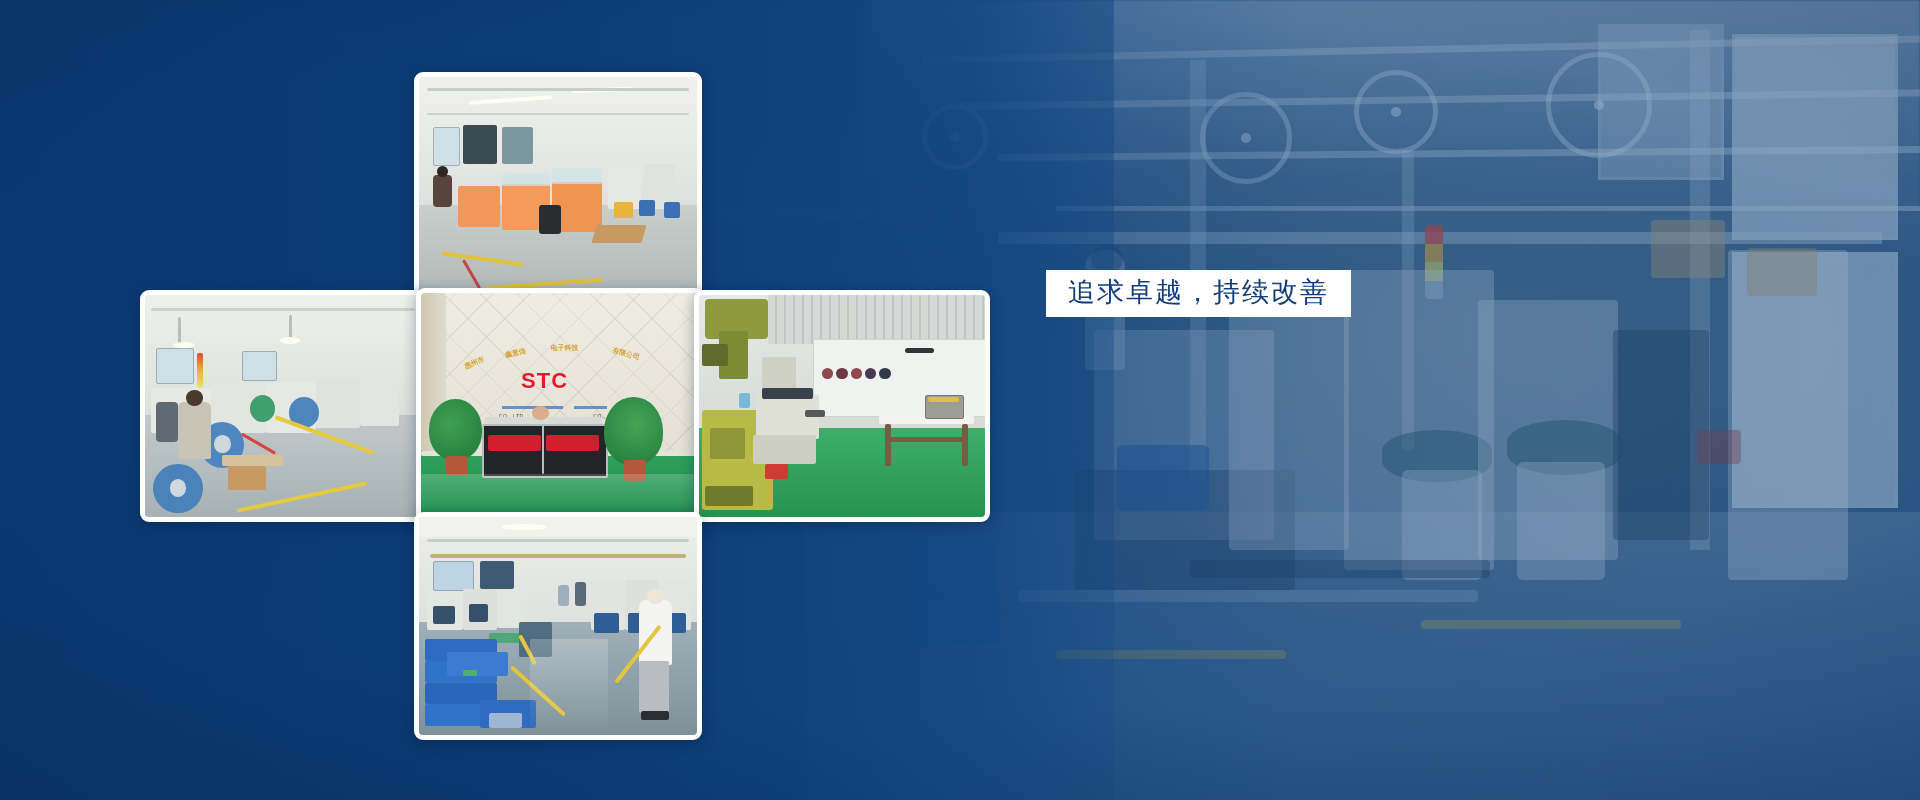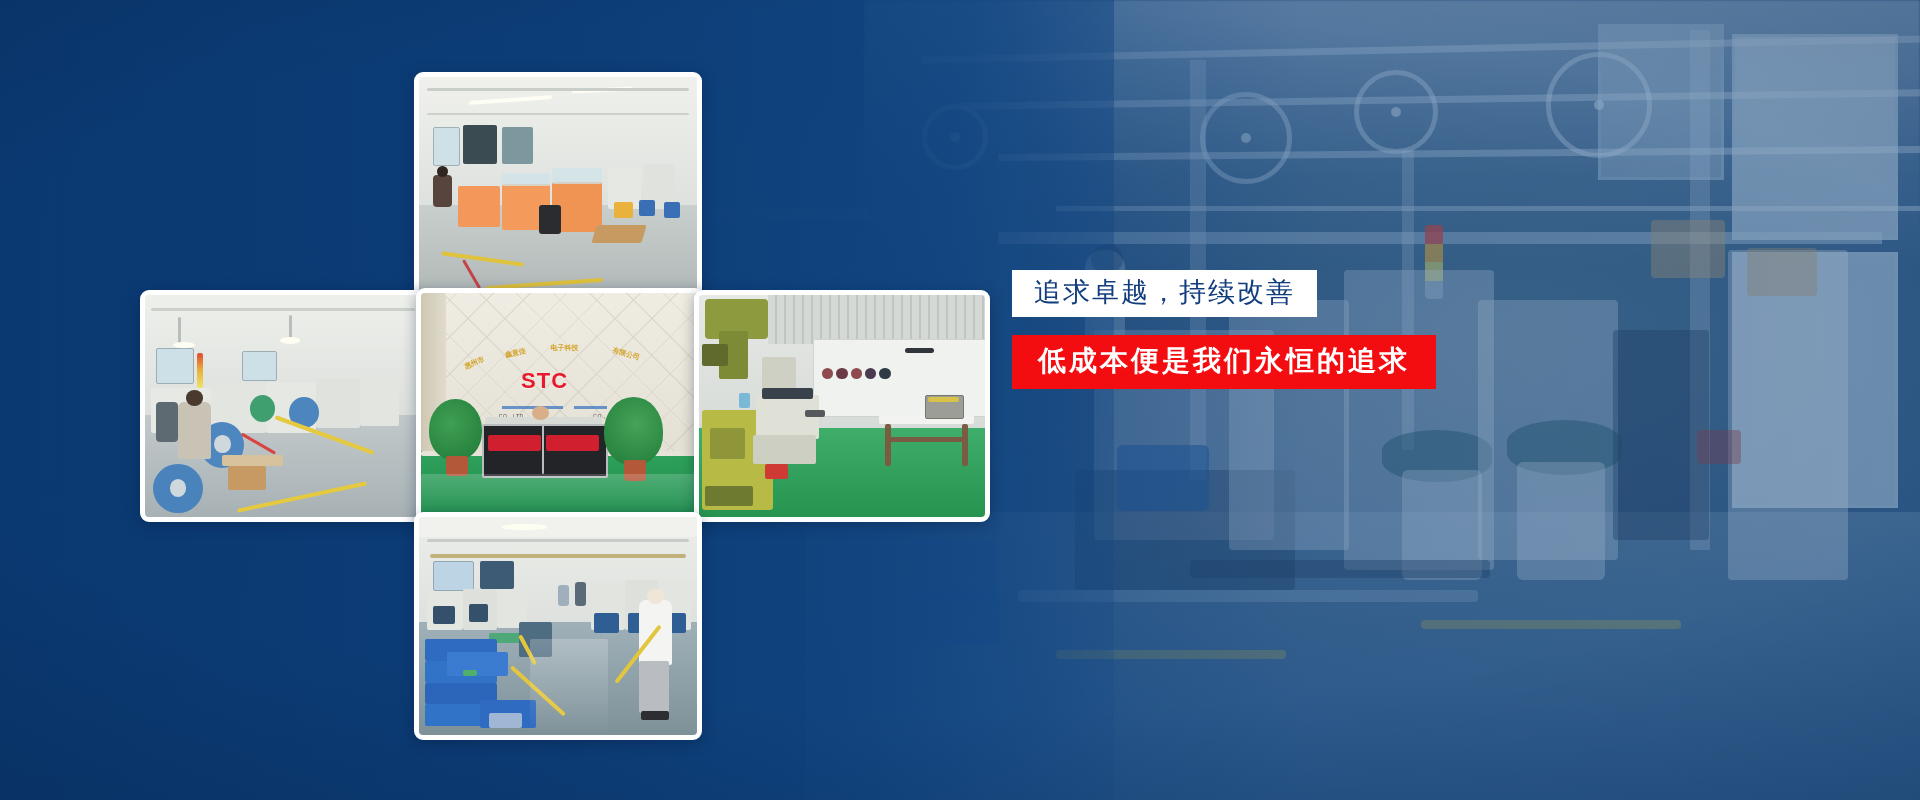--- a/index.html
+++ b/index.html
@@ -94,21 +94,21 @@
   }
   .photo .inner { position:absolute; inset:0; overflow:hidden; }
   .p-wall  { position:absolute; left:0; top:0; width:100%; height:55%; background:linear-gradient(180deg,#e8eae5,#d4d9d6); }
   .p-floor { position:absolute; left:0; bottom:0; width:100%; height:48%; }
   .g-floor { background:linear-gradient(180deg,#2fa15c,#1f8f4d); }
   .grey-floor { background:linear-gradient(180deg,#c9cfcd,#aeb6b5); }
   .blue-floor { background:linear-gradient(180deg,#9aa8ae,#7d8d95); }
   .obj { position:absolute; border-radius:2px; }
 
   
-  .copy { position:absolute; left:1012px; top:270px; width:640px; }
+  .copy { position:absolute; left:1046px; top:270px; width:640px; }
   .tagline {
     display:inline-block;
     background:#ffffff;
     color:#123d7d;
     font-size:27px;
     letter-spacing:2px;
     padding:9px 22px 11px 22px;
     line-height:1;
     white-space:nowrap;
   }
@@ -439,18 +439,15 @@
         <div class="obj" style="left:66%;top:62%;width:26%;height:4px;background:#e3c63d;transform:rotate(-52deg)"></div>
 
         <div class="obj" style="left:40%;top:56%;width:28%;height:44%;background:linear-gradient(180deg,rgba(255,255,255,.22),rgba(255,255,255,0))"></div>
       </div>
     </div>
 
   </div>
 
   <div class="copy">
     <div class="tagline">追求卓越，持续改善</div>
-    <div>
-      <div class="subbar">低成本便是我们永恒的追求</div>
-    </div>
   </div>
 
 </div>
 
 </body></html>

